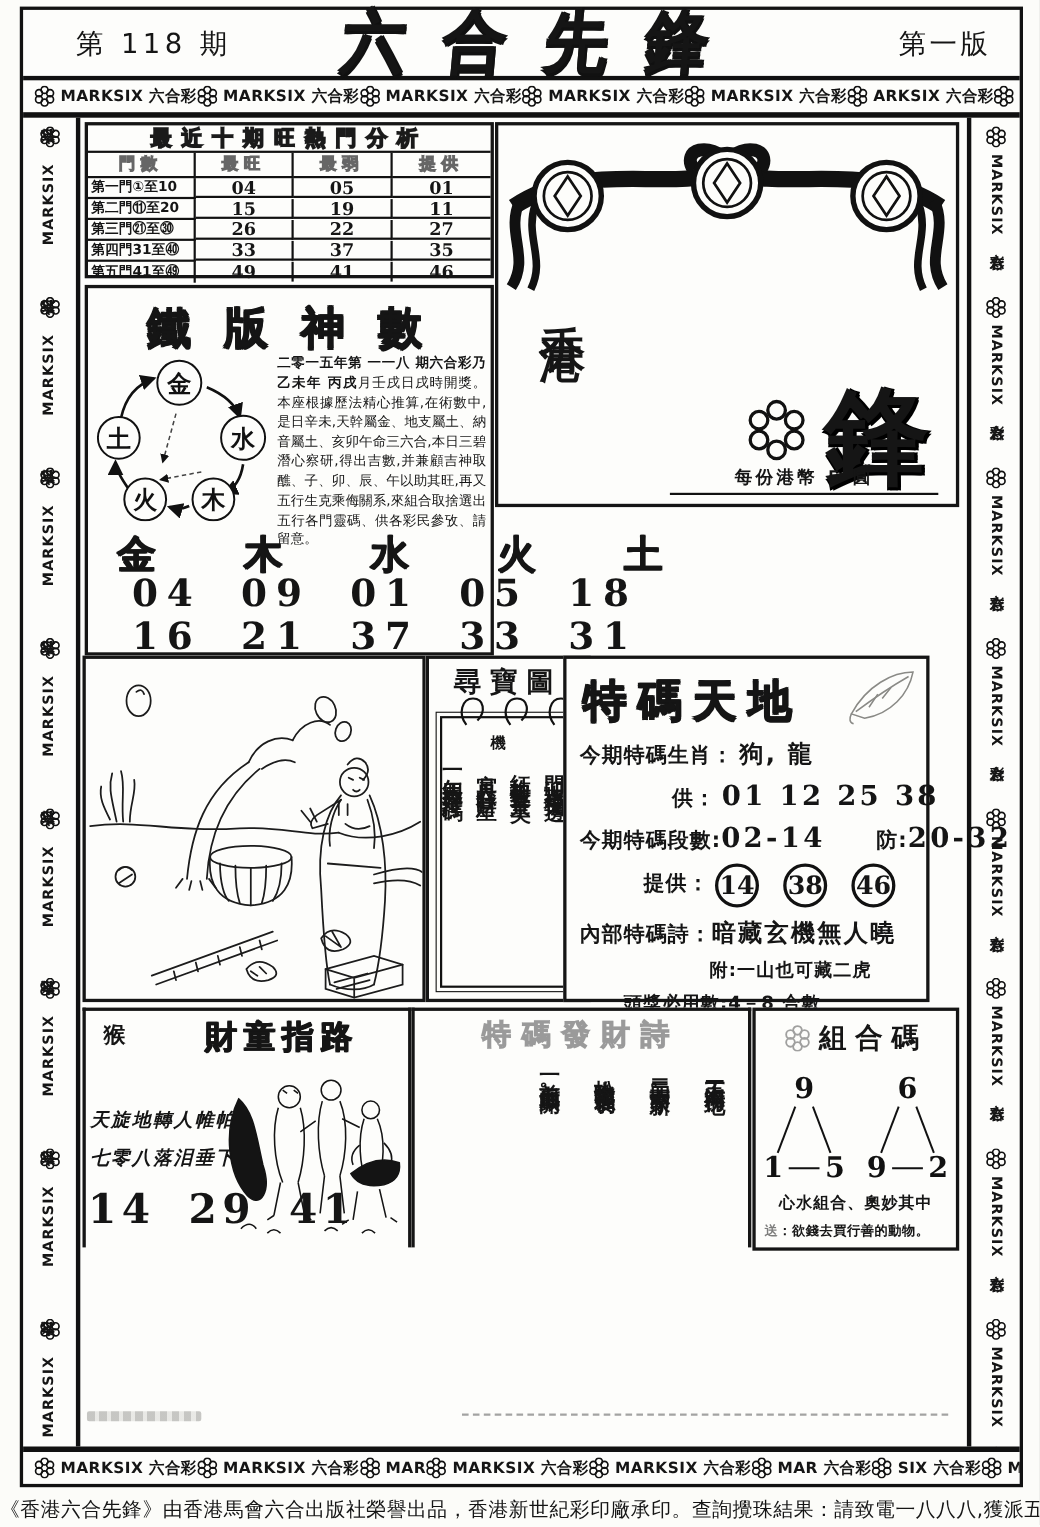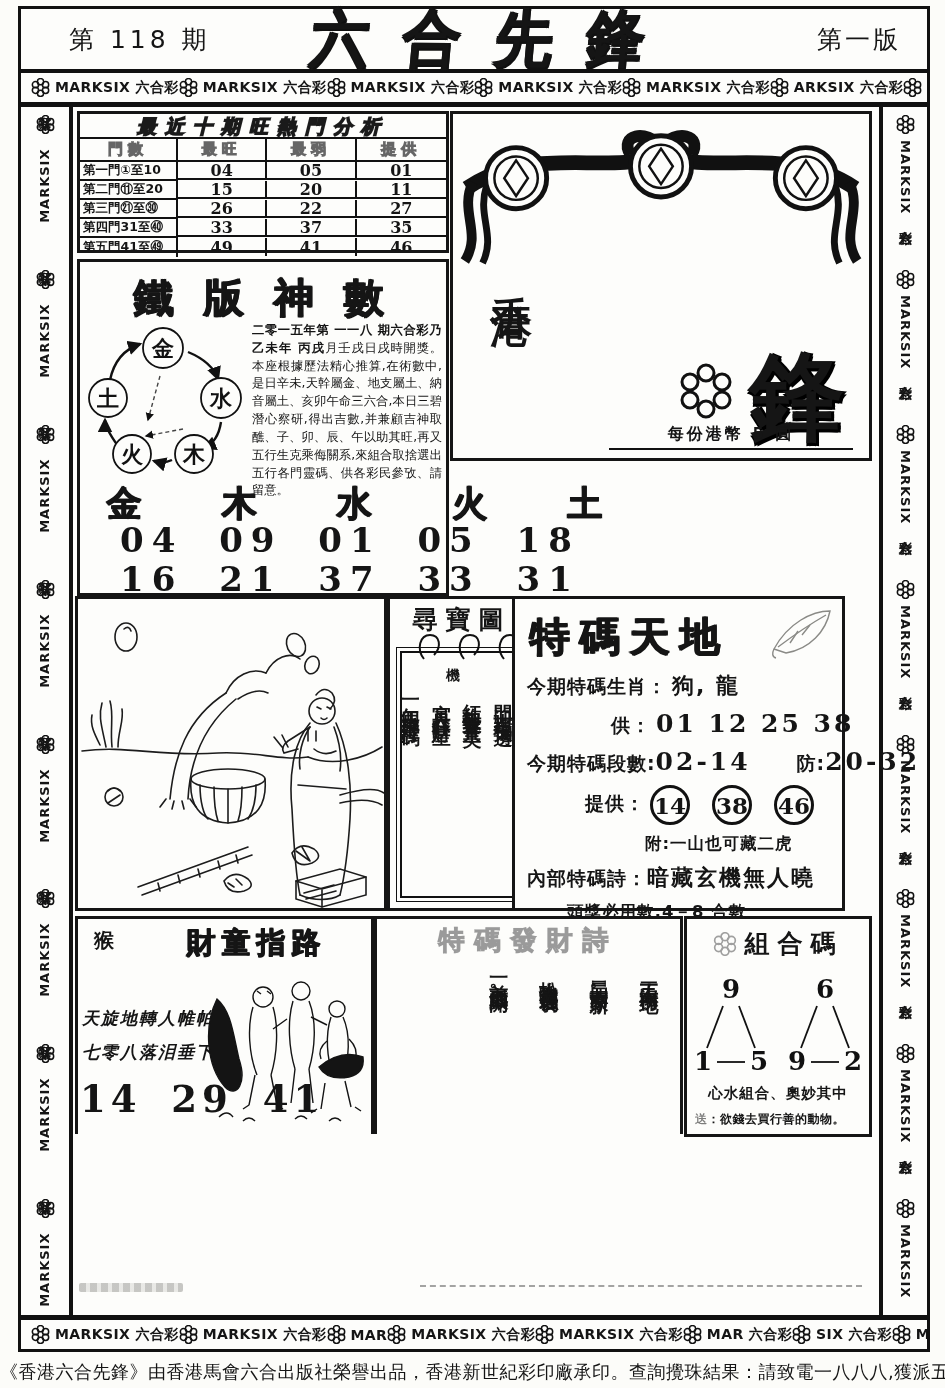--- a/index.html
+++ b/index.html
@@ -35,21 +35,21 @@
 
   .box { position:absolute; border:3px solid #151515; background:#fdfdfb; }
 
   .hollow { color:#fff; -webkit-text-stroke:1.4px #1a1a1a; text-shadow:0 0 1px #333; }
   .hollow-soft { color:#f6f6f4; -webkit-text-stroke:1px #666; }
   .fatty { text-shadow:0.035em 0 currentColor, 0 0.035em currentColor, 0.035em 0.035em currentColor; }
   .serifnum { font-family:"DejaVu Serif", serif; }
 
   
   .hot-table { left:4px; top:4px; width:372px; height:142px; }
-  .ht-title { height:25px; border-bottom:2.5px solid #111; text-align:center; font-size:19px; font-weight:800; letter-spacing:9px; line-height:24px;font-style:italic; }
+  .ht-title { height:25px; border-bottom:2.5px solid #111; text-align:center; font-size:19px; font-weight:800; letter-spacing:9px; line-height:24px; }
   .ht-grid { display:grid; grid-template-columns:98px 1fr 1fr 1fr; }
   .ht-cell { border-right:2px solid #111; border-bottom:2px solid #111; display:flex; align-items:center; justify-content:center; }
   .ht-cell:nth-child(4n) { border-right:none; }
   .ht-grid .ht-h { height:23px; font-size:15px; font-weight:700; letter-spacing:5px; }
   .ht-grid .ht-l { height:19px; font-size:12.5px; font-weight:700; justify-content:flex-start; padding-left:3px; letter-spacing:0; white-space:nowrap; }
   .ht-grid .ht-n { height:18.4px; font-size:16px; font-weight:700; }
   .ht-grid .last { border-bottom:none; }
 
   
   .iron-box { left:4px; top:152px; width:372px; height:337px; }
@@ -375,21 +375,21 @@
             <div class="ht-cell ht-h hollow-soft">最弱</div>
             <div class="ht-cell ht-h hollow-soft">提供</div>
 
             <div class="ht-cell ht-l">第一門①至10</div>
             <div class="ht-cell ht-n serifnum">04</div>
             <div class="ht-cell ht-n serifnum">05</div>
             <div class="ht-cell ht-n serifnum">01</div>
 
             <div class="ht-cell ht-l">第二門⑪至20</div>
             <div class="ht-cell ht-n serifnum">15</div>
-            <div class="ht-cell ht-n serifnum">20</div>
+            <div class="ht-cell ht-n serifnum">19</div>
             <div class="ht-cell ht-n serifnum">11</div>
 
             <div class="ht-cell ht-l">第三門㉑至㉚</div>
             <div class="ht-cell ht-n serifnum">26</div>
             <div class="ht-cell ht-n serifnum">22</div>
             <div class="ht-cell ht-n serifnum">27</div>
 
             <div class="ht-cell ht-l">第四門31至㊵</div>
             <div class="ht-cell ht-n serifnum">33</div>
             <div class="ht-cell ht-n serifnum">37</div>
@@ -559,22 +559,22 @@
               <path d="M6,44 C4,48 4,52 8,53"></path>
             </g>
           </svg>
           <div class="sp-lines">
             <div class="sp-row"><span class="sp-label">今期特碼生肖：</span> <span class="sp-val">狗, 龍</span></div>
             <div class="sp-row ind1"><span class="sp-label">供：</span> <span class="sp-num serifnum">01 12 25 38</span></div>
             <div class="sp-row"><span class="sp-label">今期特碼段數:</span><span class="sp-num serifnum">02-14</span><span class="sp-gap"></span><span class="sp-label">防:</span><span class="sp-num serifnum">20-32</span></div>
             <div class="sp-row ind2"><span class="sp-label">提供：</span>
               <span class="circle-num serifnum">14</span><span class="circle-num serifnum">38</span><span class="circle-num serifnum">46</span>
             </div>
+            <div class="sp-row"><span class="sp-label">內部特碼詩：</span><span class="sp-val">暗藏玄機無人曉</span></div>
             <div class="sp-row ind3"><span class="sp-small">附:</span><span class="sp-small">一山也可藏二虎</span></div>
-            <div class="sp-row"><span class="sp-label">內部特碼詩：</span><span class="sp-val">暗藏玄機無人曉</span></div>
             <div class="sp-row ind4"><span class="sp-small">頭獎必用數:4－8 合數</span></div>
           </div>
         </div>
 
         <div class="box guide-box">
           <div class="gd-zodiac">猴</div>
           <div class="gd-title fatty">財童指路</div>
           <div class="gd-line gd-l1">天旋地轉人帷帕</div>
           <div class="gd-line gd-l2">七零八落泪垂下</div>
           <div class="gd-nums serifnum">14 29 41</div>

